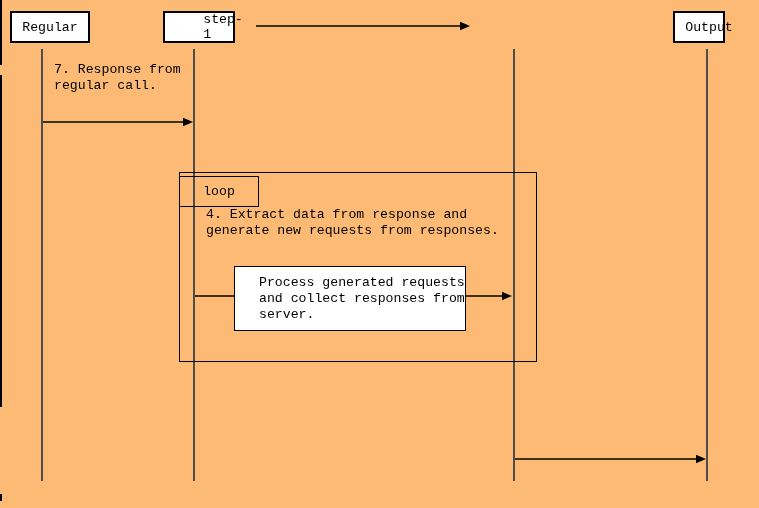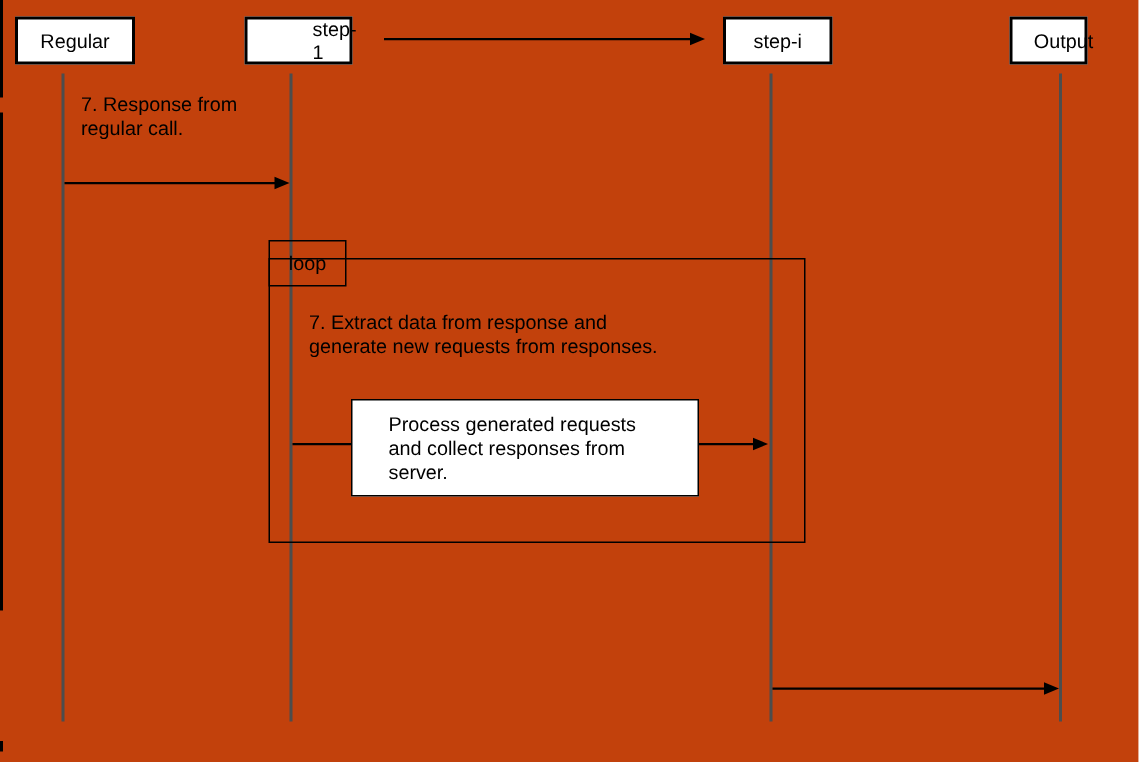--- a/index.html
+++ b/index.html
@@ -1,21 +1,21 @@
 <!DOCTYPE html>
 <html><head>
 <meta charset="utf-8">
 <style>
   html, body { margin: 0; padding: 0; background: #ffffff; }
   .stage {
     position: relative;
     width: 759px;
     height: 508px;
-    background: #c2410c;
-    font-family: Liberation Sans, sans-serif;
+    background: #fdba74;
+    font-family: Liberation Mono, monospace;
     font-size: 13.2px;
     color: #000000;
     overflow: hidden;
   }
   .stage svg.lines {
     position: absolute;
     left: 0; top: 0;
     width: 759px; height: 508px;
     z-index: 0;
   }
@@ -40,22 +40,22 @@
     position: absolute;
     left: 179px; top: 172px;
     width: 358px; height: 190px;
     box-sizing: border-box;
     border: 1px solid #000000;
     background: transparent;
     z-index: 1;
   }
   .loop-label {
     position: absolute;
-    left: 179px; top: 160px;
-    width: 52px; height: 31px;
+    left: 179px; top: 176px;
+    width: 80px; height: 31px;
     box-sizing: border-box;
     border: 1px solid #000000;
     background: transparent;
     display: flex;
     align-items: center;
     justify-content: center;
     z-index: 2;
   }
   .msg {
     position: absolute;
@@ -117,35 +117,32 @@
       <rect x="0" y="494" width="2" height="7"></rect>
     </g>
   </svg>
 
   <div class="actor regular">
     <span>Regular</span>
   </div>
   <div class="actor step1">
     <span>step-1</span>
   </div>
-  <div class="actor stepi">
-    <span>step-i</span>
-  </div>
   <div class="actor output">
     <span>Output</span>
   </div>
 
   <div class="loop-frame"></div>
   <div class="loop-label">
     <span>loop</span>
   </div>
 
   <div class="msg m1">7. Response from
 regular call.</div>
-  <div class="msg m2">7. Extract data from response and
+  <div class="msg m2">4. Extract data from response and
 generate new requests from responses.</div>
 
   <div class="process-box">
     <div class="txt">Process generated requests
 and collect responses from
 server.</div>
   </div>
 
 </div>
 

